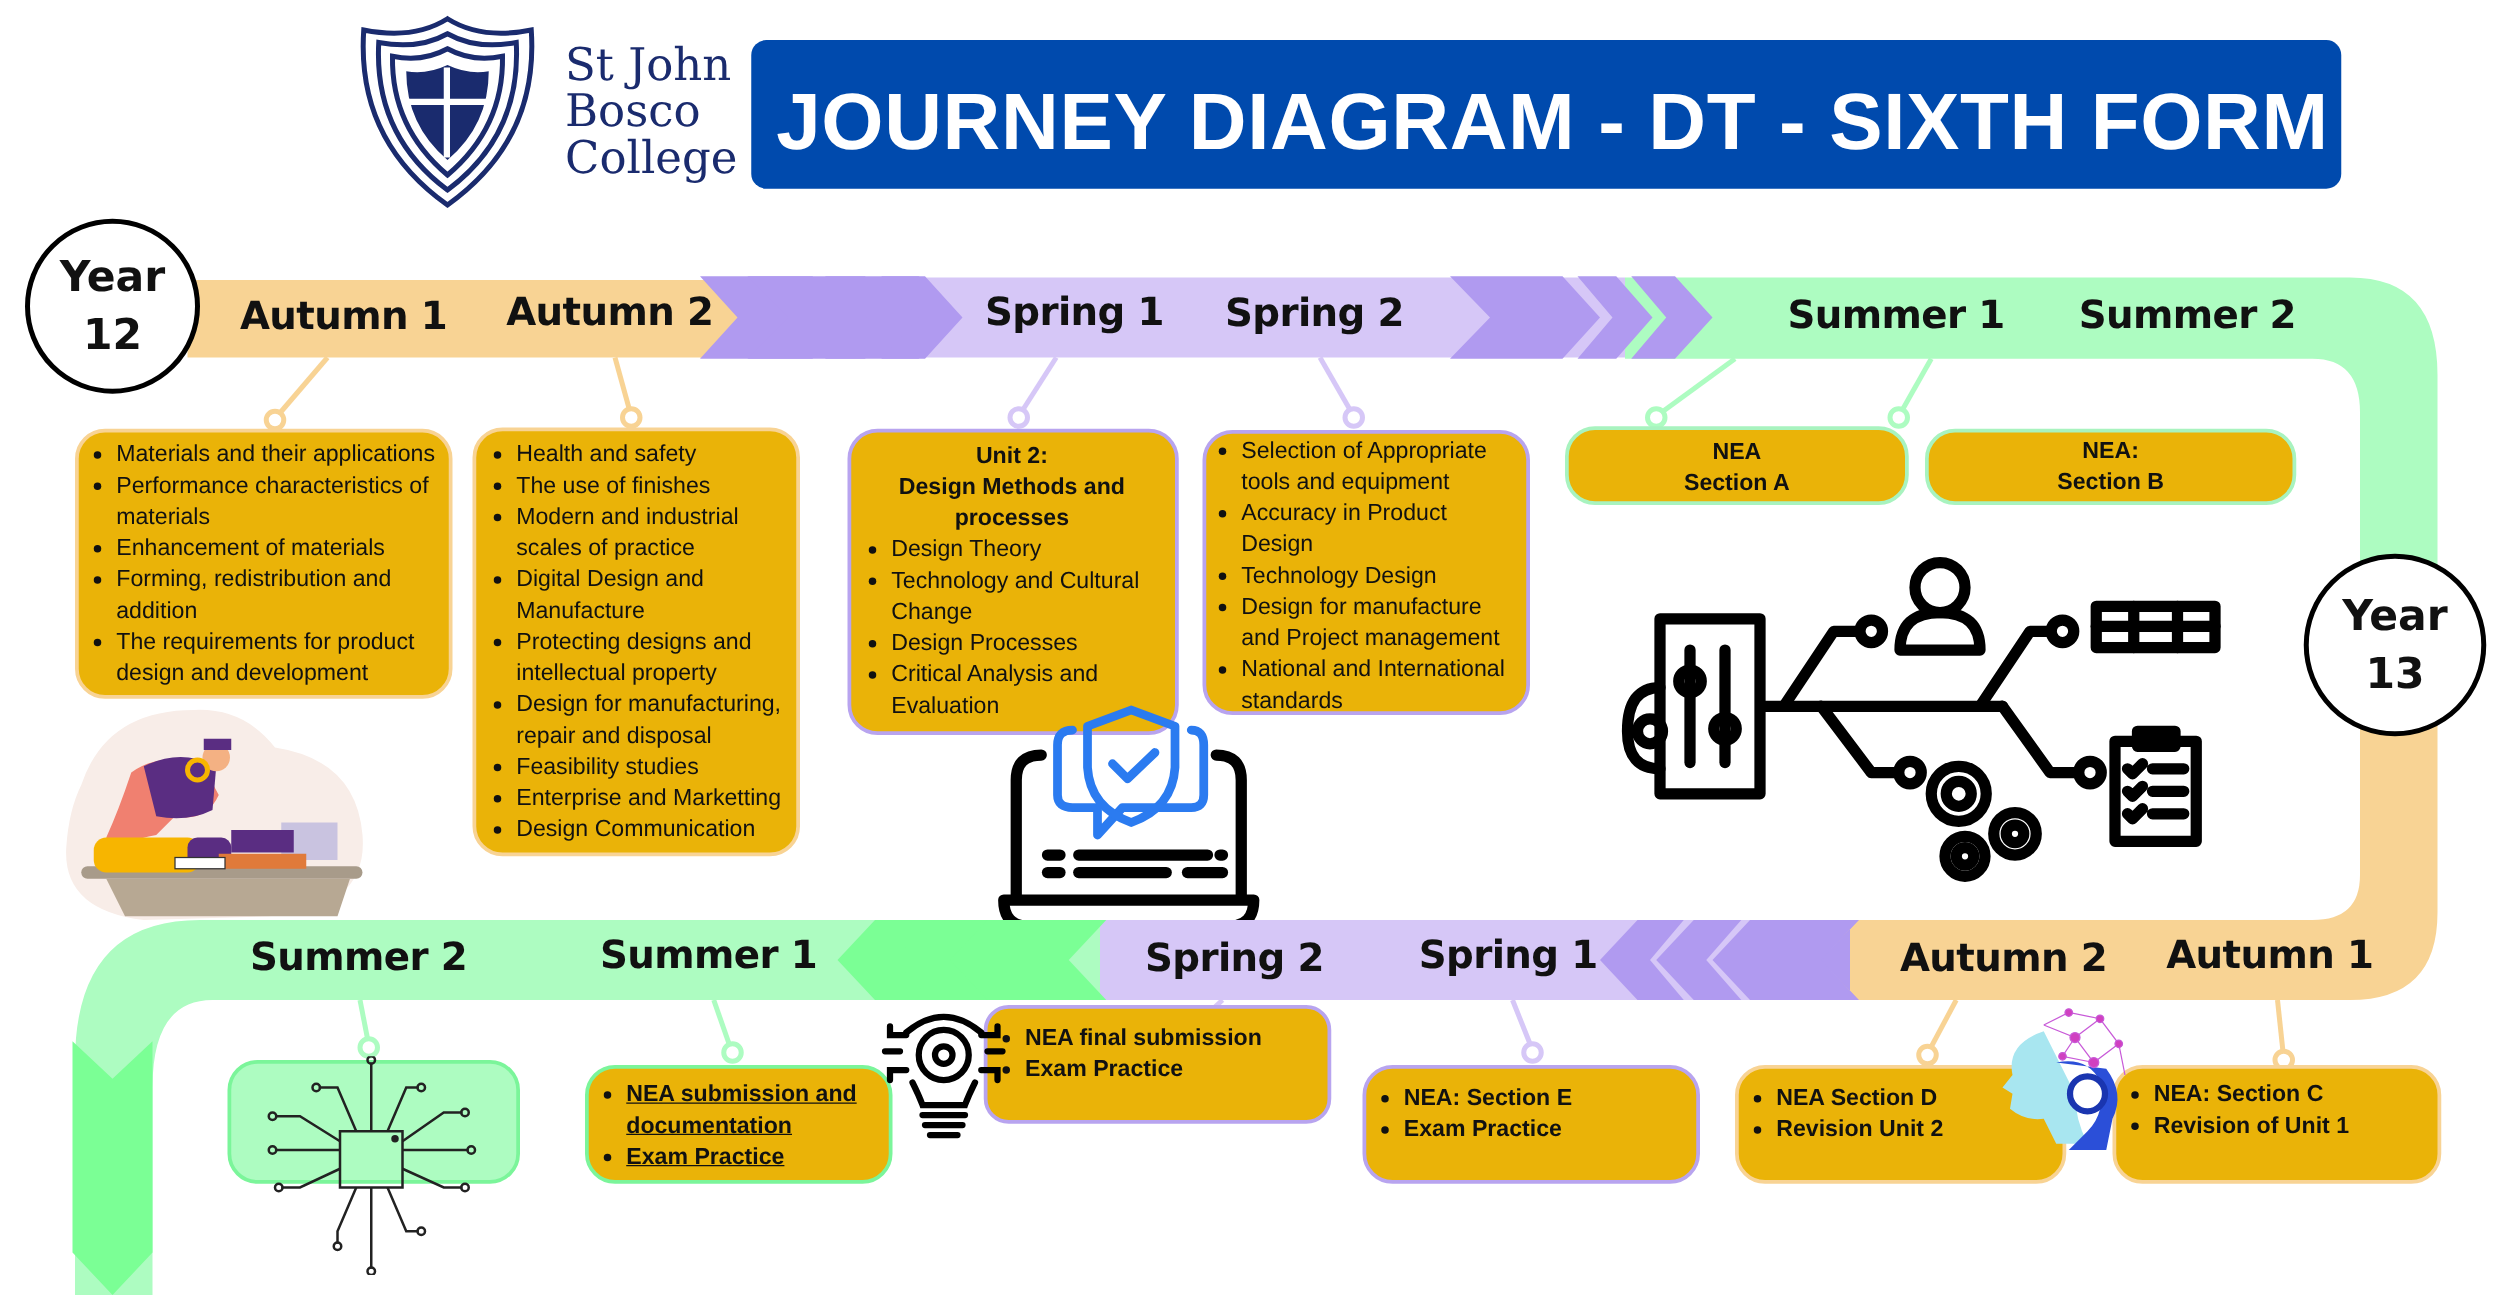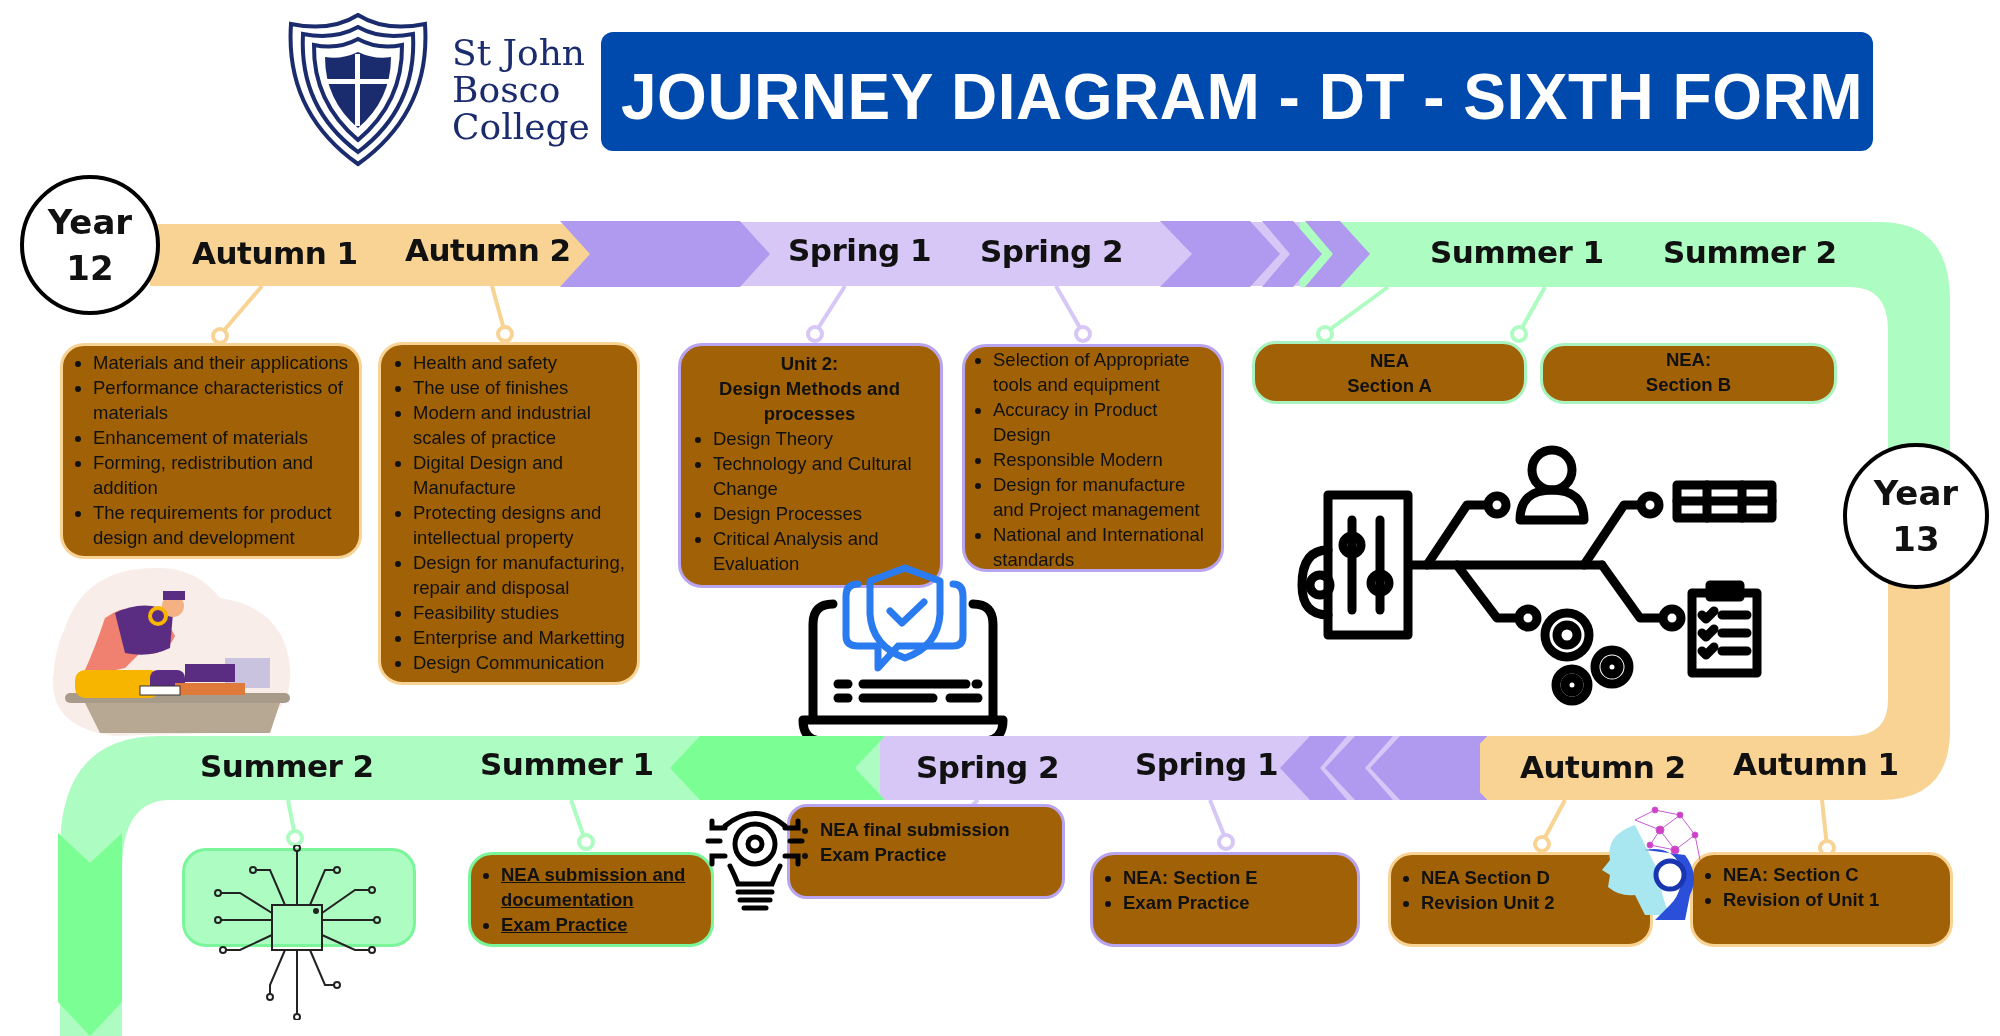--- a/index.html
+++ b/index.html
@@ -4,21 +4,21 @@
 <style>
   html,body{margin:0;padding:0;background:#fff;}
   body{width:2000px;height:1036px;position:relative;overflow:hidden;font-family:"Liberation Sans",sans-serif;color:#111;}
   .abs{position:absolute;}
   #track{position:absolute;left:0;top:0;width:2000px;height:1036px;}
   .logo-text{position:absolute;left:452px;top:34px;font-family:"DejaVu Serif","Liberation Serif",serif;color:#1a2b6e;font-size:36px;line-height:37px;}
   .title-bar{position:absolute;left:601px;top:32px;width:1272px;height:119px;background:#004aad;border-radius:12px;}
   .title-bar span{position:absolute;left:20px;top:28px;color:#fff;font-weight:bold;font-size:64px;letter-spacing:0.5px;font-family:"Liberation Sans",sans-serif;white-space:nowrap;}
   .year{position:absolute;width:140px;height:140px;border:4px solid #000;border-radius:50%;background:#fff;box-sizing:border-box;display:flex;flex-direction:column;align-items:center;justify-content:center;font-weight:bold;font-size:34px;line-height:46px;font-family:"DejaVu Sans",sans-serif;}
   .term{position:absolute;font-family:"DejaVu Sans",sans-serif;font-weight:bold;font-size:31px;white-space:nowrap;letter-spacing:-0.5px;}
-  .box{position:absolute;border:3px solid;border-radius:24px;box-sizing:border-box;background:#a16207;font-size:18.5px;line-height:25px;}
+  .box{position:absolute;border:3px solid;border-radius:24px;box-sizing:border-box;background:#eab308;font-size:18.5px;line-height:25px;}
   .box ul{margin:0;padding:0 0 0 26px;}
   .box li{margin:0;}
   .box .hd{text-align:center;font-weight:bold;}
   .box.bold{font-weight:bold;}
   .c-aut{border-color:#f8d394;}
   .c-spr{border-color:#b8a4ef;}
   .c-sum{border-color:#a8f3bf;}
   .c-sum2{border-color:#7bf59a;text-decoration:underline;}
   .illus{position:absolute;}
 </style>
@@ -158,21 +158,21 @@
     <li>Design Theory</li>
     <li>Technology and Cultural Change</li>
     <li>Design Processes</li>
     <li>Critical Analysis and Evaluation</li>
   </ul>
 </div>
 <div class="box c-spr" style="left:962px;top:344px;width:262px;height:228px;padding:0 6px 0 2px;">
   <ul>
     <li>Selection of Appropriate tools and equipment</li>
     <li>Accuracy in Product Design</li>
-    <li>Responsible Modern</li>
+    <li>Technology Design</li>
     <li>Design for manufacture and Project management</li>
     <li>National and International standards</li>
   </ul>
 </div>
 <div class="box c-sum bold" style="left:1252px;top:341px;width:275px;height:63px;padding:4px 0 0 0;">
   <div class="hd">NEA</div>
   <div class="hd">Section A</div>
 </div>
 <div class="box c-sum bold" style="left:1540px;top:343px;width:297px;height:61px;padding:1px 0 0 0;">
   <div class="hd">NEA:</div>

